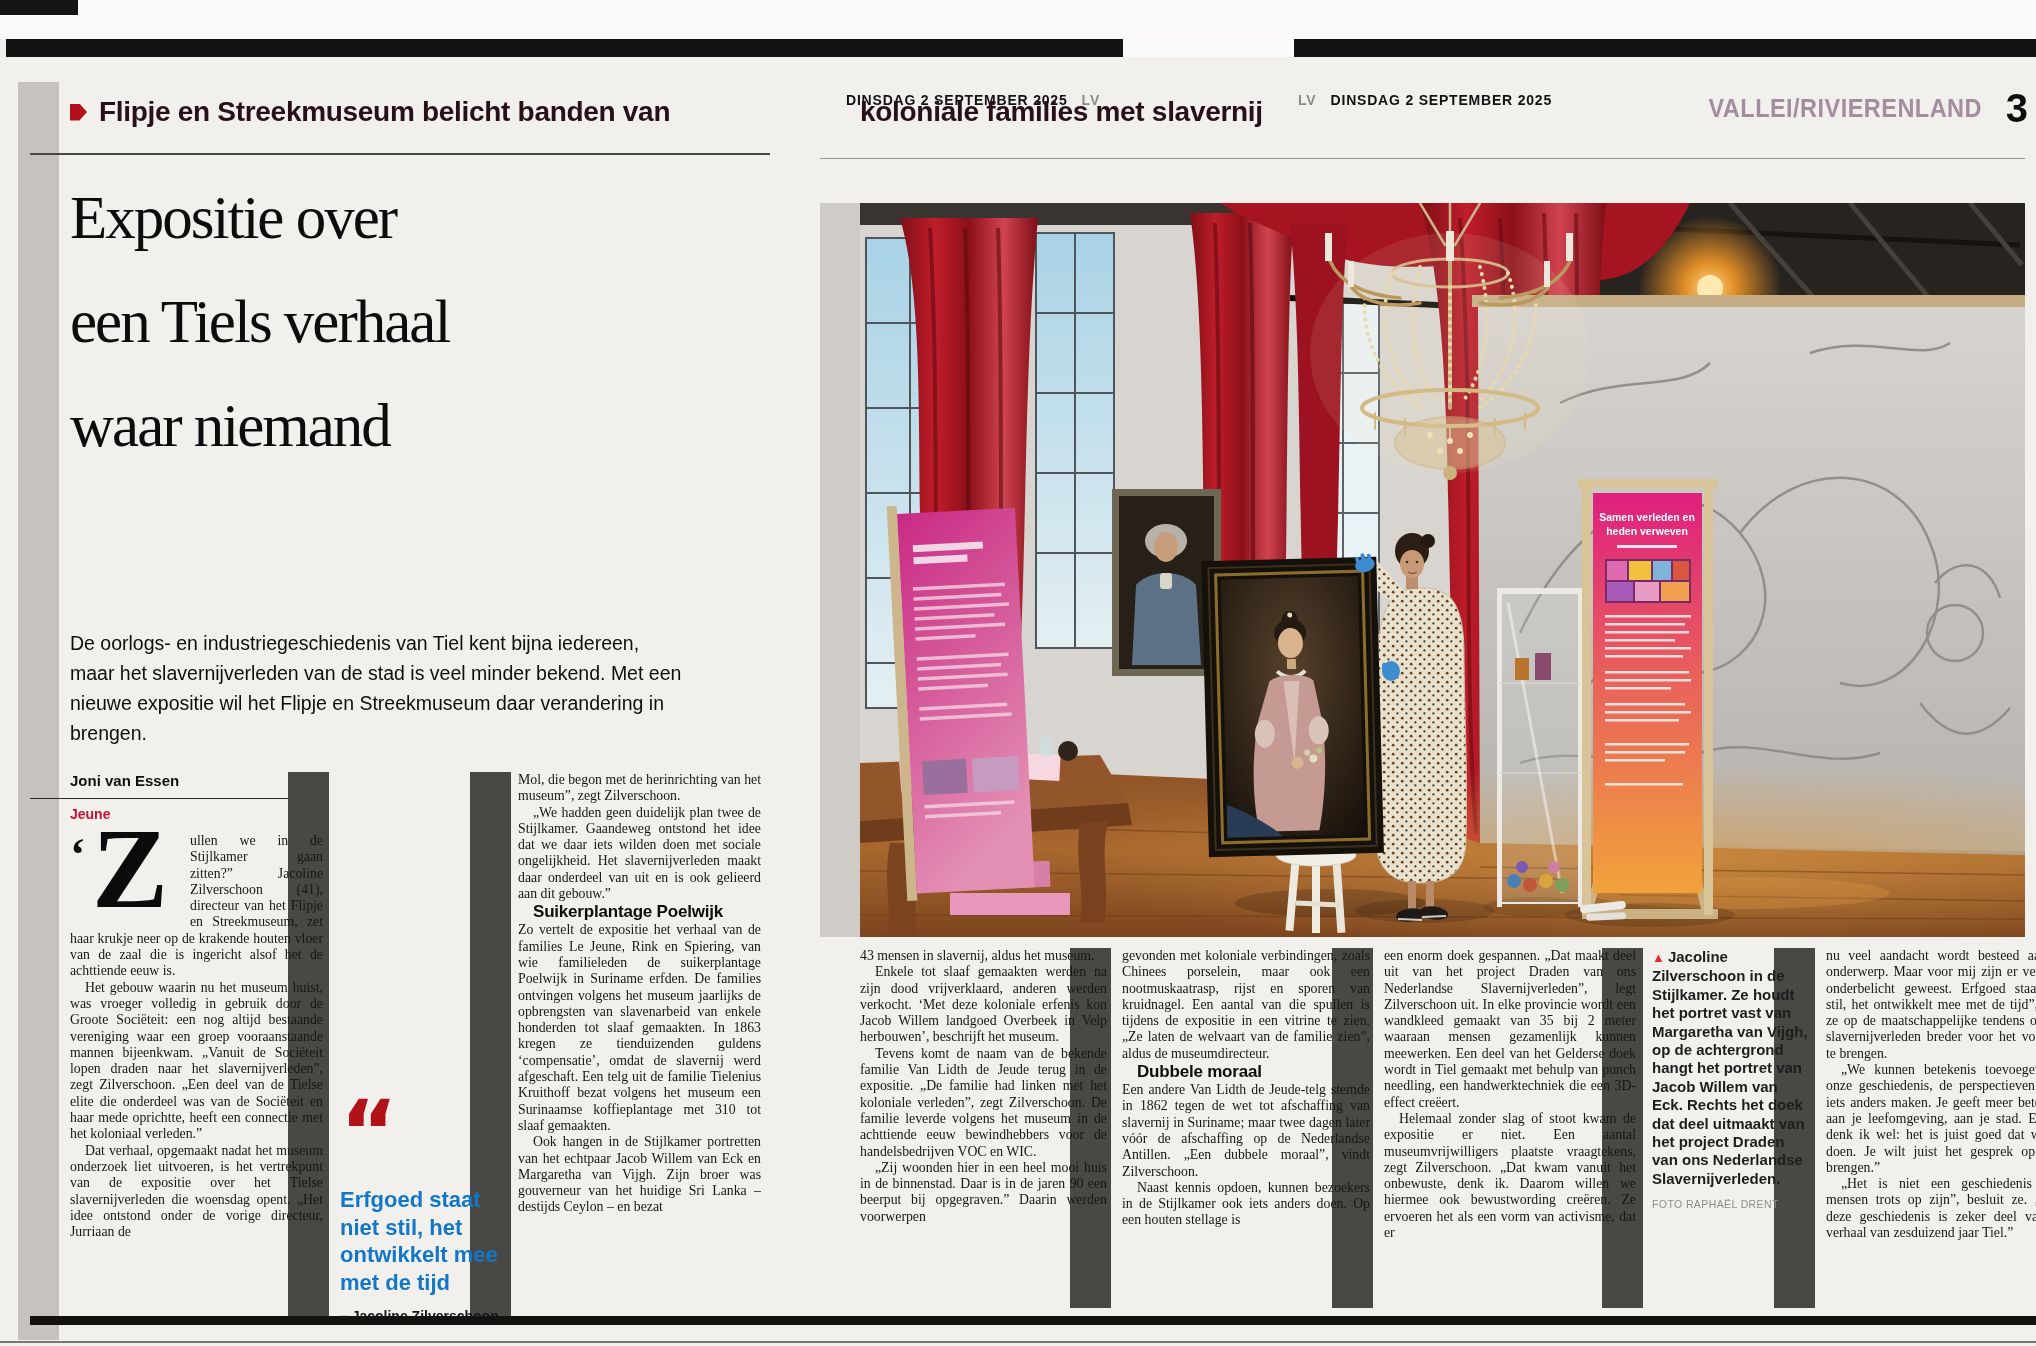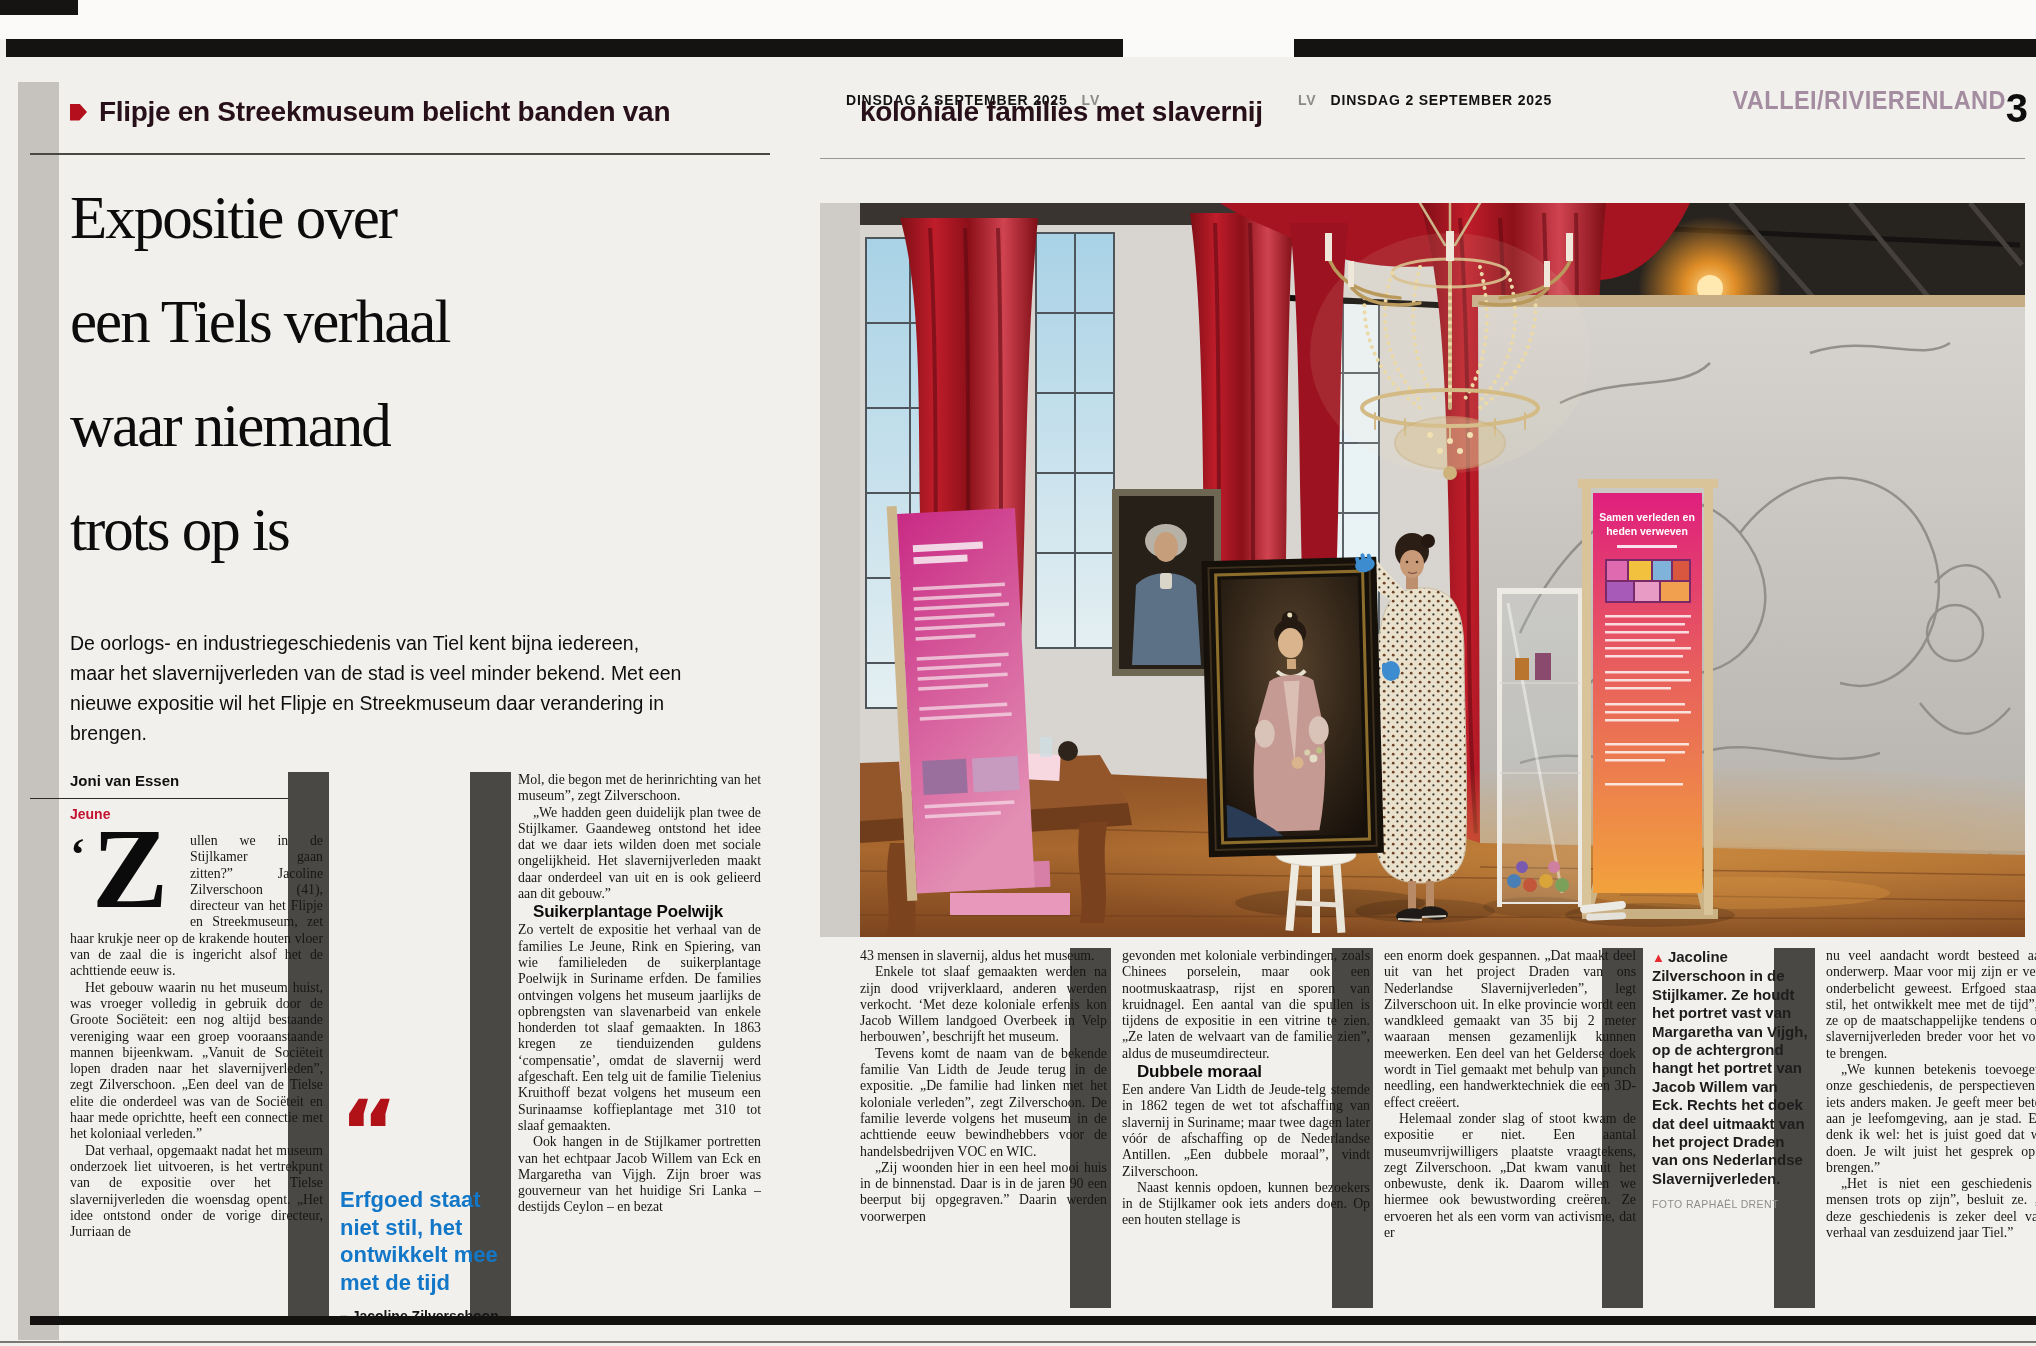--- a/index.html
+++ b/index.html
@@ -8,21 +8,21 @@
   .abs { position:absolute;padding-left:40px; }
 
   
   .topband { left:0; top:0; width:2036px; height:39px; background:#fbfaf8; }
   .corner-mark { left:0; top:0; width:38px; height:15px; background:#161412; }
   .topbar { top:39px; height:18px; background:#141312; }
   .bar-left { left:6px; width:1117px; }
   .bar-right { left:1254px; width:782px; }
   .dateline { top:92px; font-weight:bold; font-size:14px; letter-spacing:.8px; color:#121212; white-space:nowrap; }
   .lv { color:#8d8b88; font-weight:bold; }
-  .section-row { top:86px; right:8px; display:flex; align-items:flex-start; }
+  .section-row { top:86px; right:8px; display:flex; align-items:center; gap:24px; }
   .section-title { font-weight:bold; font-size:25px; letter-spacing:.5px; color:#a48da0; transform:scaleX(.94); transform-origin:right; }
   .page-number { font-weight:bold; font-size:40px; color:#0d0d0d; }
 
   .edge-line { left:18px; top:82px; width:1px; height:1258px; background:#c6c3bf; }
 
   
   .kicker { top:96px; display:flex; align-items:center; gap:12px; }
   .kicker-text { font-weight:bold; font-size:28px; letter-spacing:-.3px; color:#271019; white-space:nowrap; }
   .kicker-marker { width:17px; height:17px; background:#b30f1c;
                    clip-path:polygon(0 0,55% 0,100% 50%,55% 100%,0 100%); }
@@ -108,21 +108,20 @@
   <div class="abs rule" style="left:30px; top:153px; width:700px; height:2px;"></div>
   <div class="abs kicker" style="left:820px;">
     <span class="kicker-text">koloniale families met slavernij</span>
   </div>
   <div class="abs" style="left:820px; top:158px; width:1165px; height:1px; background:#9b9894;"></div>
 
   <div class="abs headline">
     <div>Expositie over</div>
     <div>een Tiels verhaal</div>
     <div>waar niemand</div>
-    <div>trots op is</div>
   </div>
 
   <div class="abs intro">De oorlogs- en industriegeschiedenis van Tiel kent bijna iedereen, maar het slavernijverleden van de stad is veel minder bekend. Met een nieuwe expositie wil het Flipje en Streekmuseum daar verandering in brengen.</div>
   <div class="abs byline-name">Joni van Essen</div>
   <div class="abs byline-rule"></div>
   <div class="abs byline-place">Jeune</div>
 
   <div class="abs vrule" style="left:288px; top:772px; height:544px;"></div>
   <div class="abs vrule" style="left:470px; top:772px; height:544px;"></div>
   <div class="abs vrule" style="left:1070px; top:948px; height:360px;"></div>

